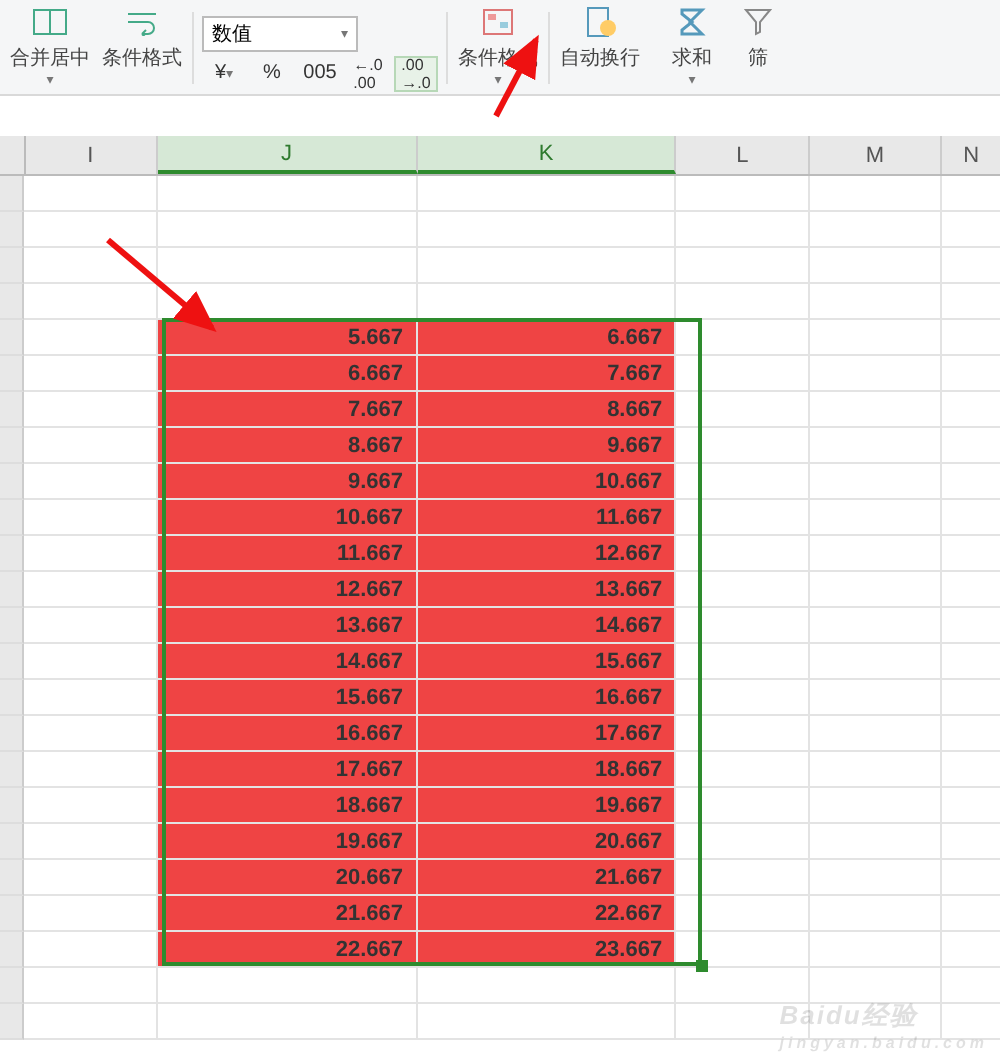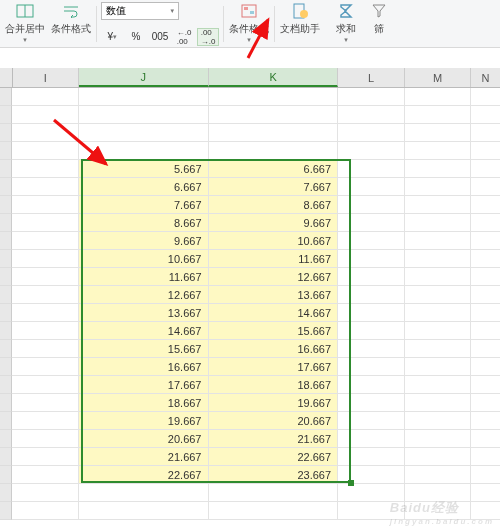--- a/index.html
+++ b/index.html
@@ -5,21 +5,21 @@
   * { box-sizing: border-box; margin: 0; padding: 0; font-family: "Microsoft YaHei", Arial, sans-serif; }
   body { width: 500px; height: 530px; overflow: hidden; background: #fff; position: relative; }
 
   
   .ribbon { height: 48px; background: #f5f6f7; border-bottom: 1px solid #d9d9d9; display: flex; align-items: center; padding: 0 2px; position: relative; }
   .ribbon-btn { display: flex; flex-direction: column; align-items: center; justify-content: flex-start; width: 46px; height: 44px; font-size: 10px; color: #444; cursor: pointer; }
   .ribbon-btn .ico { width: 18px; height: 18px; margin-bottom: 2px; display:flex; align-items:center; justify-content:center; }
   .ribbon-btn .lbl { white-space: nowrap; }
   .sep { width: 1px; height: 36px; background: #ddd; margin: 0 2px; }
 
-  .numfmt-group { display:flex; flex-direction: column; gap:2px; justify-content:space-between; height:44px; padding:0 2px;}
+  .numfmt-group { display:flex; flex-direction: column; gap:2px; justify-content:flex-end; height:44px; padding:0 2px;}
   .numfmt-select { width: 78px; height: 18px; border:1px solid #bbb; background:#fff; font-size:10px; display:flex; align-items:center; padding:0 4px; justify-content:space-between;}
   .numfmt-row { display:flex; gap:2px;}
   .mini { width:22px; height:18px; border:1px solid transparent; display:flex; align-items:center; justify-content:center; font-size:10px; color:#333; cursor:pointer;}
   .mini.hl { background:#e8f2e8; border-color:#b7d8b7;}
   .chev { font-size:7px; color:#777; }
 
   
   .col-headers { height: 20px; background:#e8e8e8; border-bottom:1px solid #bbb; display:flex; margin-top: 20px;}
   .rowhead-spacer { width:13px; border-right:1px solid #bbb; background:#e8e8e8;}
   .ch { width:69px; border-right:1px solid #ccc; display:flex; align-items:center; justify-content:center; font-size:11px; color:#555; background:#e8e8e8;}
@@ -27,21 +27,21 @@
   .ch.j, .ch.k { width:135px; }
 
   
   .grid { position: relative; }
   .row { display:flex; height:18px; }
   .rh { width:13px; border-right:1px solid #ccc; border-bottom:1px solid #ddd; background:#e8e8e8;}
   .cell { border-right:1px solid #e3e3e3; border-bottom:1px solid #e3e3e3; font-size:11px; display:flex; align-items:center; justify-content:flex-end; padding:0 6px 0 2px; color:#333;}
   .c-i { width:69px; }
   .c-j, .c-k { width:135px; }
   .c-l, .c-m, .c-n { width:69px; }
-  .sel-bg { background:#fef9c3; }
+  .sel-bg { background:#ef4444;font-weight:bold; }
 
   
   .selbox { position:absolute; border:2px solid #2e8b2e; pointer-events:none; }
   .handle { position:absolute; width:6px; height:6px; background:#2e8b2e; pointer-events:none;}
 
   
   .arrow { position:absolute; pointer-events:none; }
   .arrow svg { overflow: visible; }
 
   .watermark { position:absolute; right:6px; bottom:4px; font-size:13px; color:rgba(0,0,0,0.12); font-style:italic; font-weight:bold; letter-spacing:1px; pointer-events:none;}
@@ -112,21 +112,21 @@
 
   <div class="sep"></div>
 
   <div class="ribbon-btn">
     <span class="ico">
         <svg width="18" height="16">
           <rect x="3" y="1" width="10" height="14" fill="none" stroke="#59b"></rect>
           <circle cx="13" cy="11" r="4" fill="#fc6"></circle>
         </svg>
       </span>
-    <span class="lbl">文档助手</span>
+    <span class="lbl">自动换行</span>
   </div>
   <div class="ribbon-btn">
     <span class="ico">
         <svg width="16" height="16">
           <path d="M3 2h10l-6 6 6 6H3v-2l5-4-5-4z" fill="none" stroke="#59b" stroke-width="1.5"></path>
         </svg>
       </span>
     <span class="lbl">求和</span>
     <span class="chev">▾</span>
   </div>

